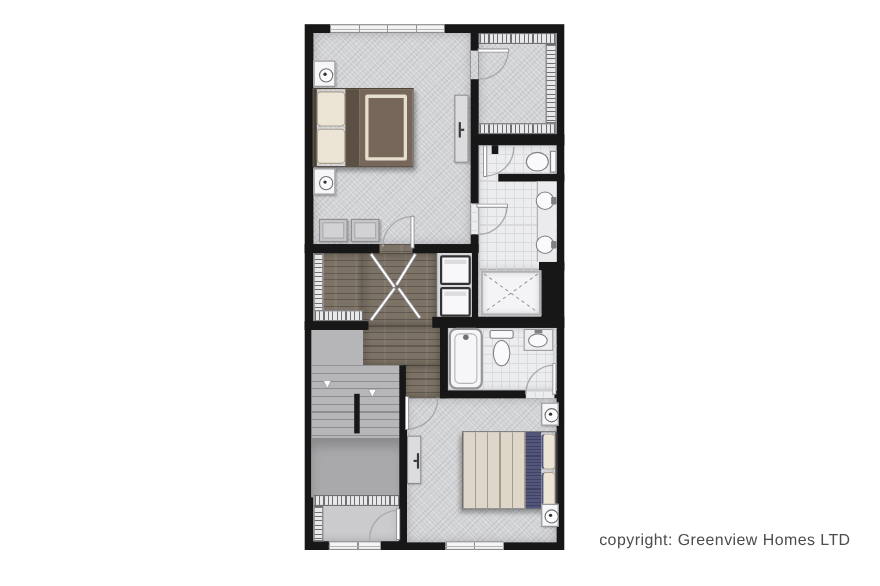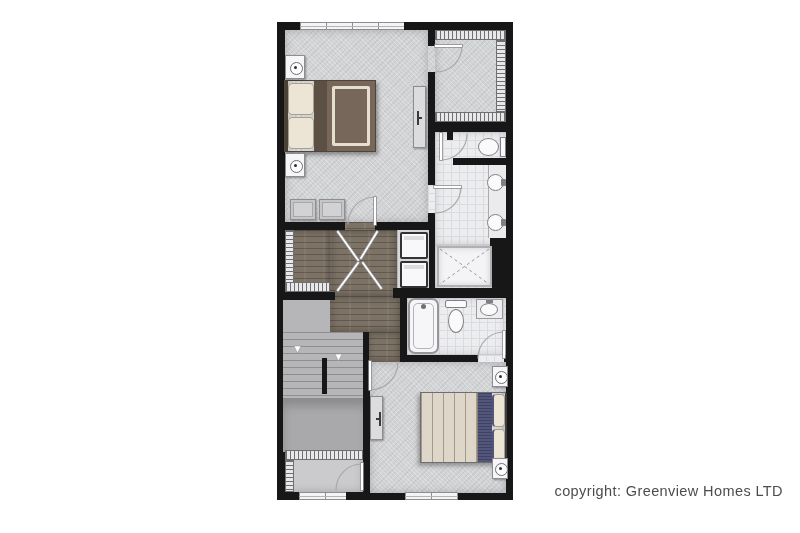--- a/index.html
+++ b/index.html
@@ -23,21 +23,21 @@
   .lamp::after{content:"";position:absolute;left:3px;top:3px;width:3px;height:3px;border-radius:50%;background:#2f2f31;}
   .dresser{background:#dcdcde;border:1px solid var(--fixture-line);box-shadow:1px 1px 2px rgba(0,0,0,.35);}
   .handle{background:#3a3a3c;}
   .ottoman{background:#c6c6c8;border:1px solid #8e8e90;box-shadow:1px 1px 2px rgba(0,0,0,.3);}
   .ottoman::before{content:"";position:absolute;left:2px;top:2px;right:2px;bottom:2px;border:1px solid #a7a7a9;background:#d2d2d4;}
   .pillow{background:var(--pillow);border:1px solid var(--pillow-line);border-radius:4px;}
   .porcelain{background:#fafafc;border:1px solid #808084;}
   .window{background:#f4f4f5;border-top:1px solid #8e8e92;border-bottom:1px solid #8e8e92;
     background-image:linear-gradient(180deg,transparent 3px,#b4b4b7 3px,#b4b4b7 4px,transparent 4px),repeating-linear-gradient(90deg,#8e8e92 0 1px,transparent 1px 26px);}
   .overlay{position:absolute;left:0;top:0;}
-  .copyright{position:absolute;left:535px;top:483px;width:248px;text-align:right;font-size:14.5px;letter-spacing:.4px;color:var(--text);}
+  .copyright{position:absolute;left:535px;top:483px;width:248px;text-align:center;font-size:14.5px;letter-spacing:.4px;color:var(--text);}
 </style>
 </head>
 <body>
 
 <div class="canvas">
   <div class="plan">
 
     <div class="floor-carpet" style="left:8px;top:8px;width:143px;height:192px"></div>
     <div class="floor-carpet" style="left:158px;top:8px;width:71px;height:92px"></div>
     <div class="floor-tile" style="left:158px;top:110px;width:71px;height:113px"></div>

